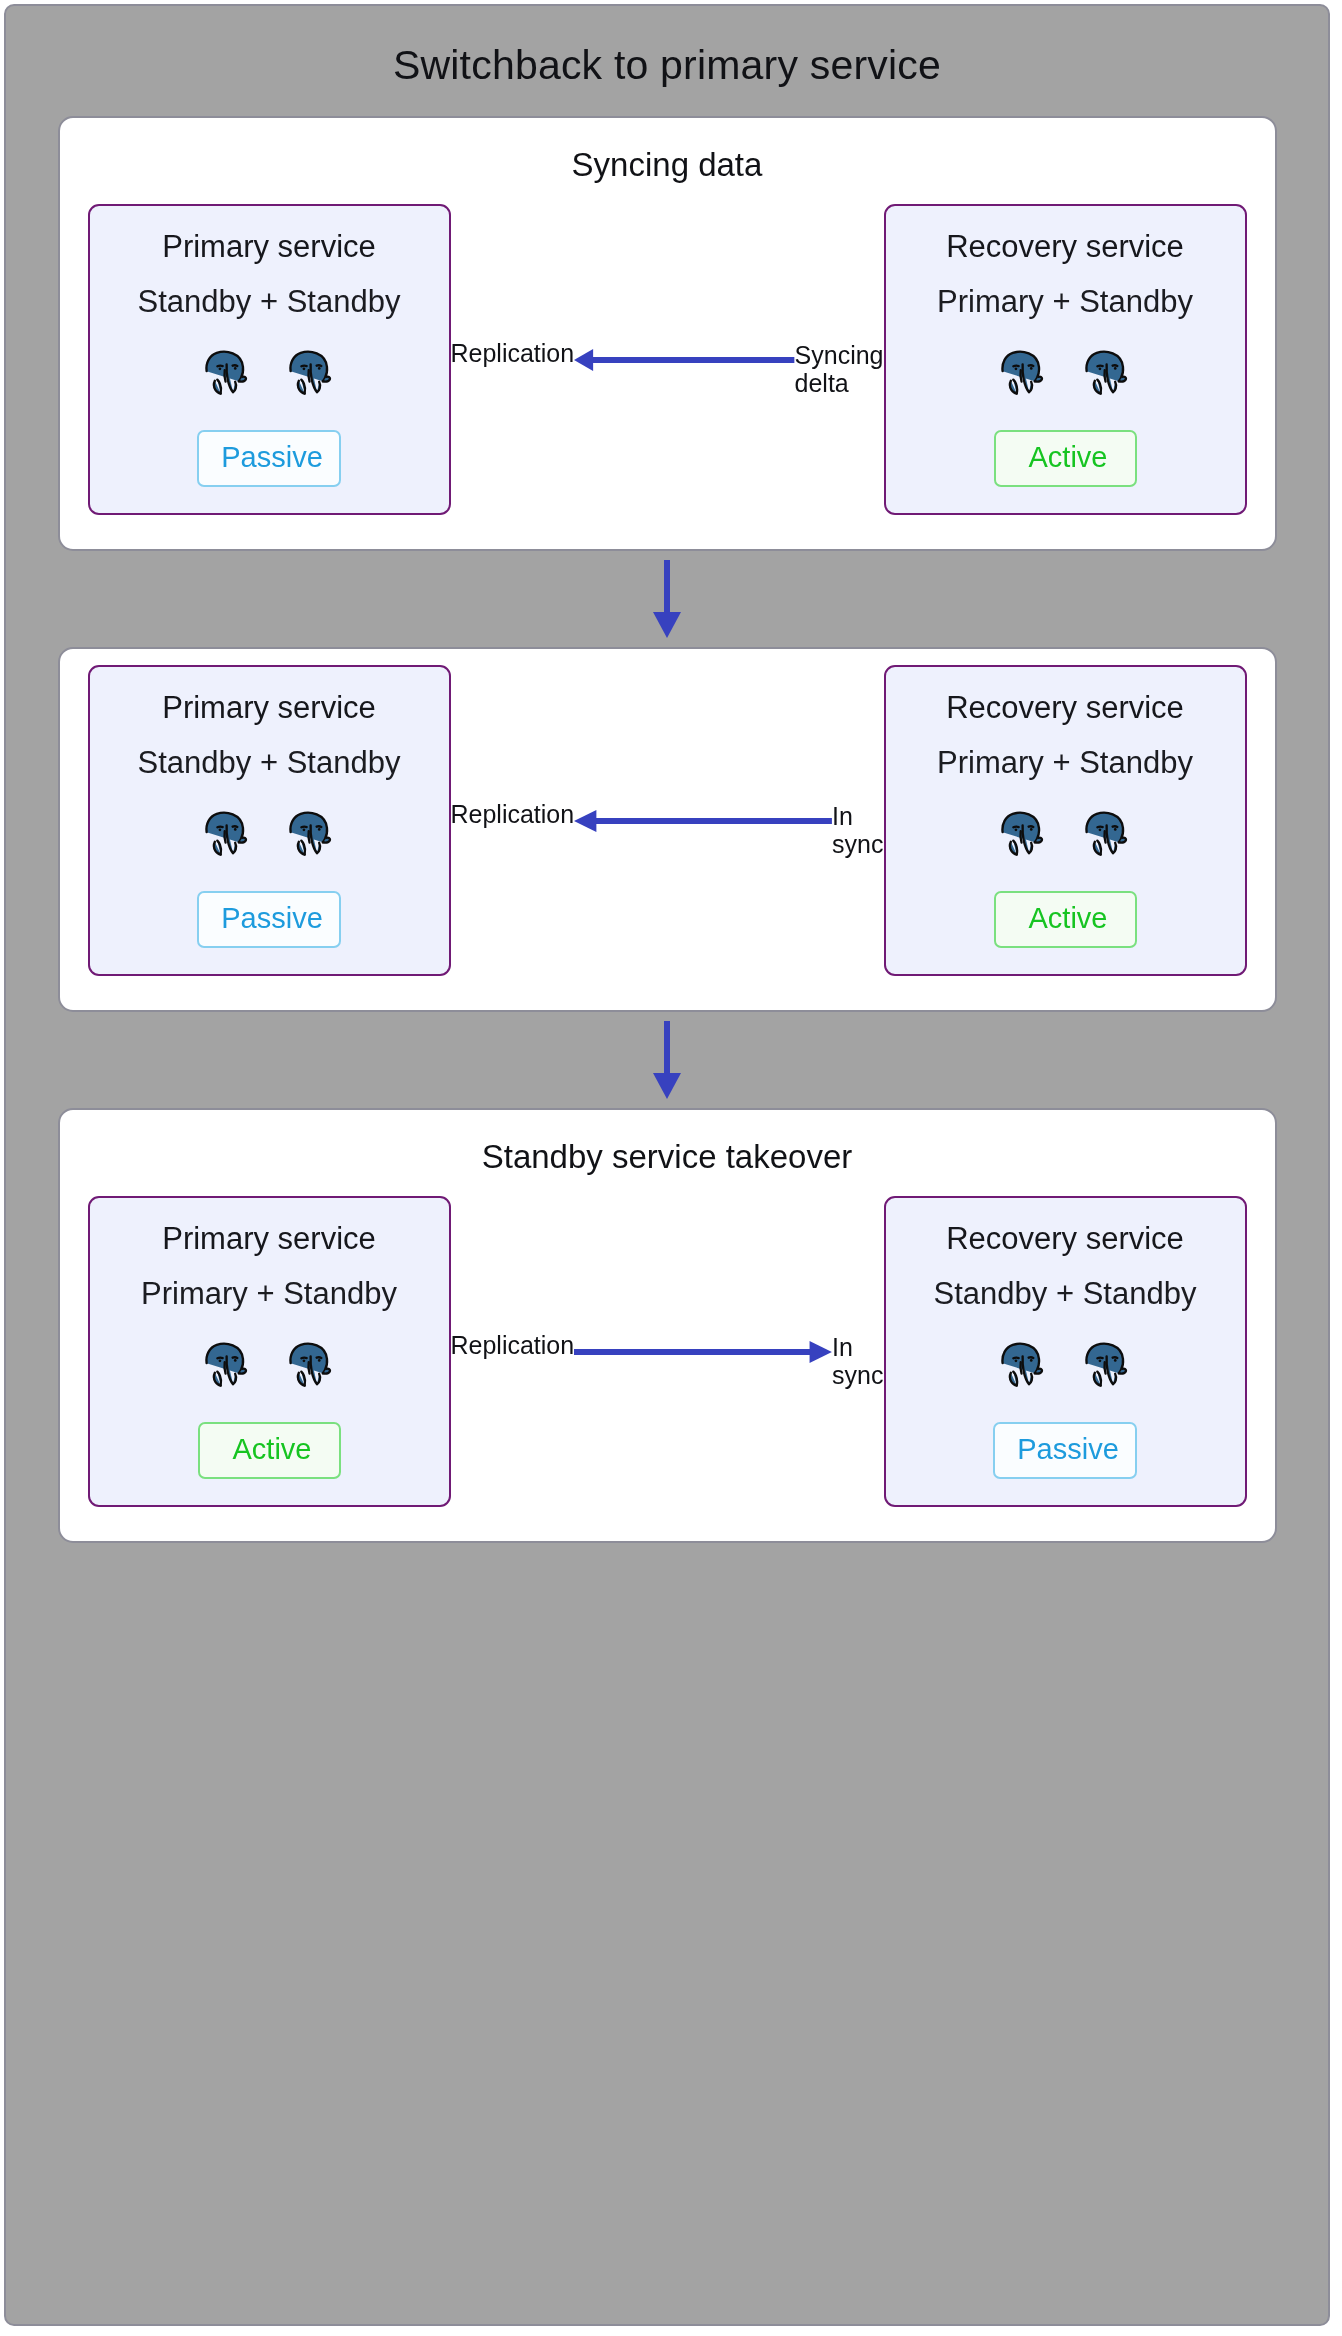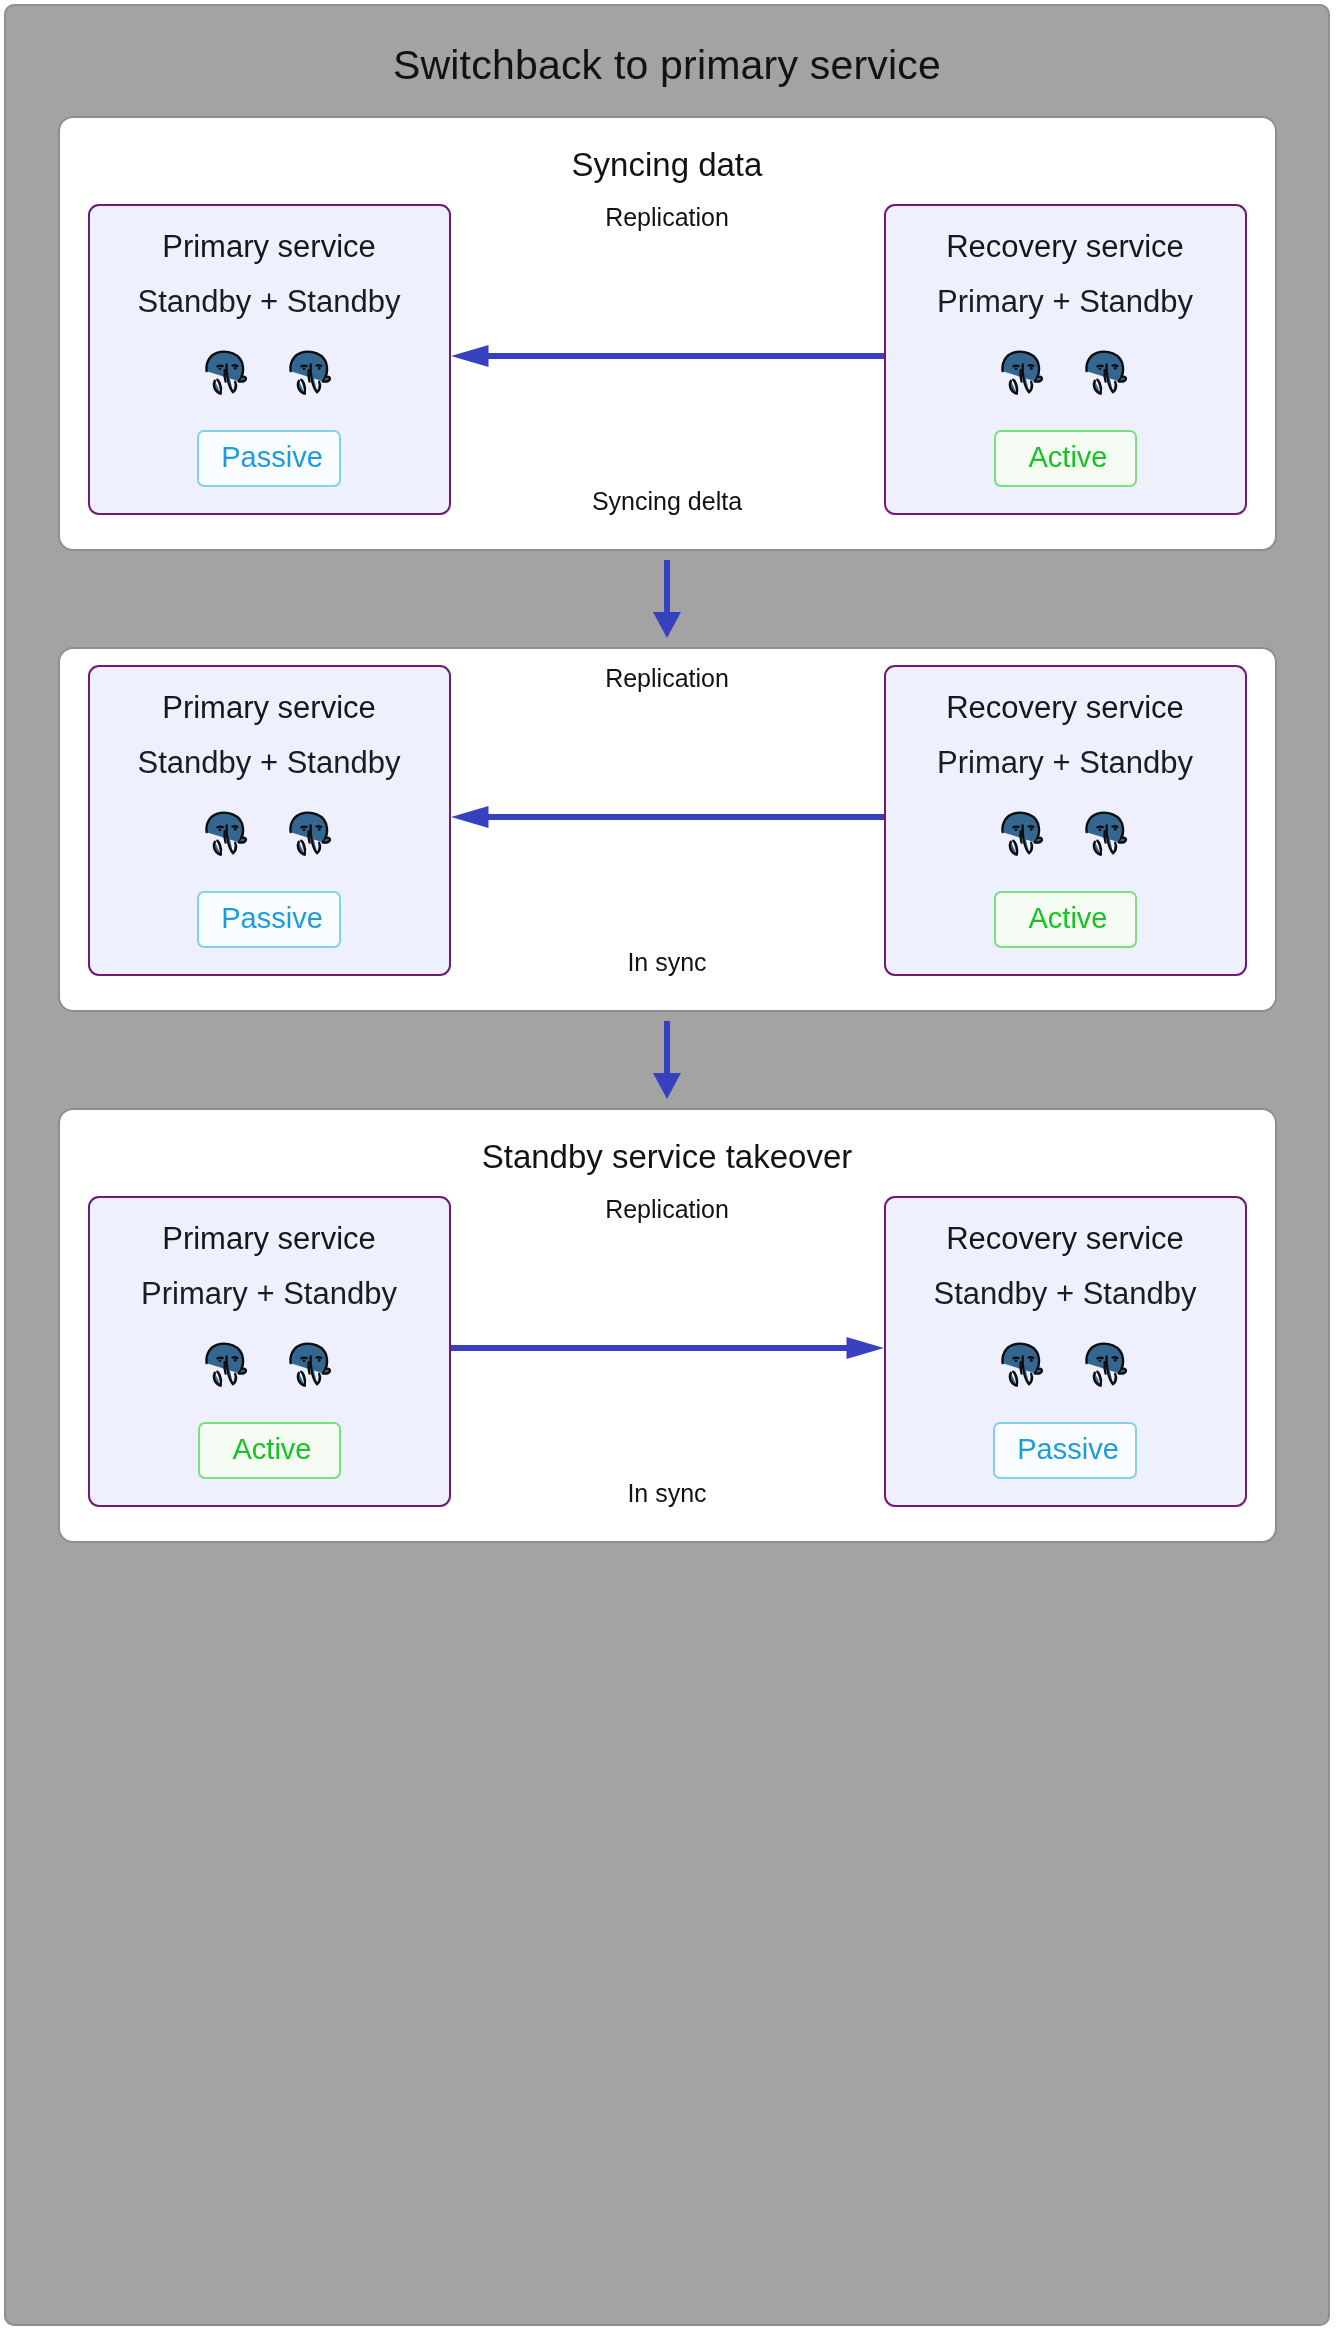--- a/index.html
+++ b/index.html
@@ -124,21 +124,21 @@
     color: #16c421;
     border-color: #7ae07f;
     background: #f4fcf3;
   }
 
   
   .link {
     flex: 1;
     position: relative;
     display: flex;
-    flex-direction: column;
+    flex-direction: row;
     align-items: center;
     justify-content: space-between;
   }
   .link-label {
     font-size: 25px;
     color: #111216;
     line-height: 1.1;
   }
   .link-label.top { margin-bottom: 12px; }
   .link-label.bottom { margin-top: 20px; }

